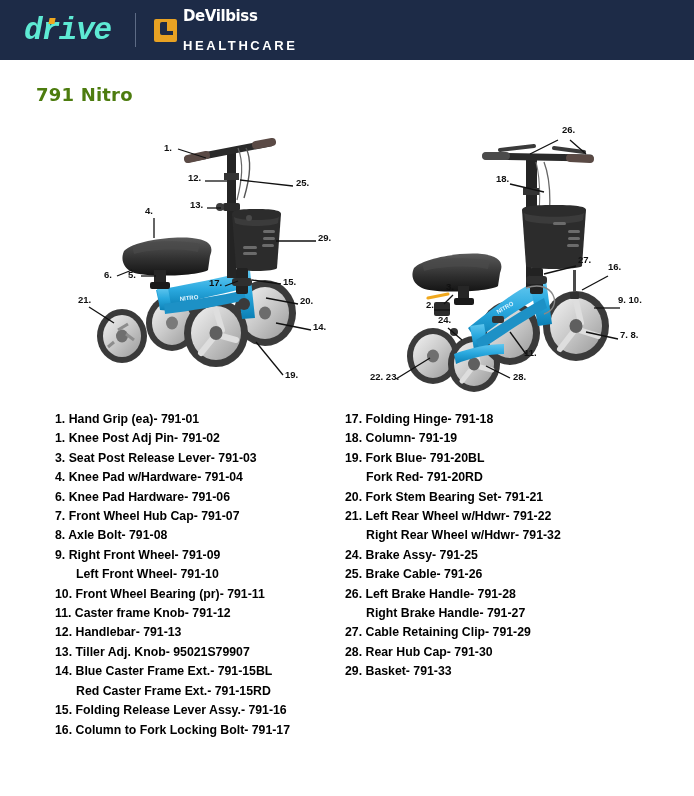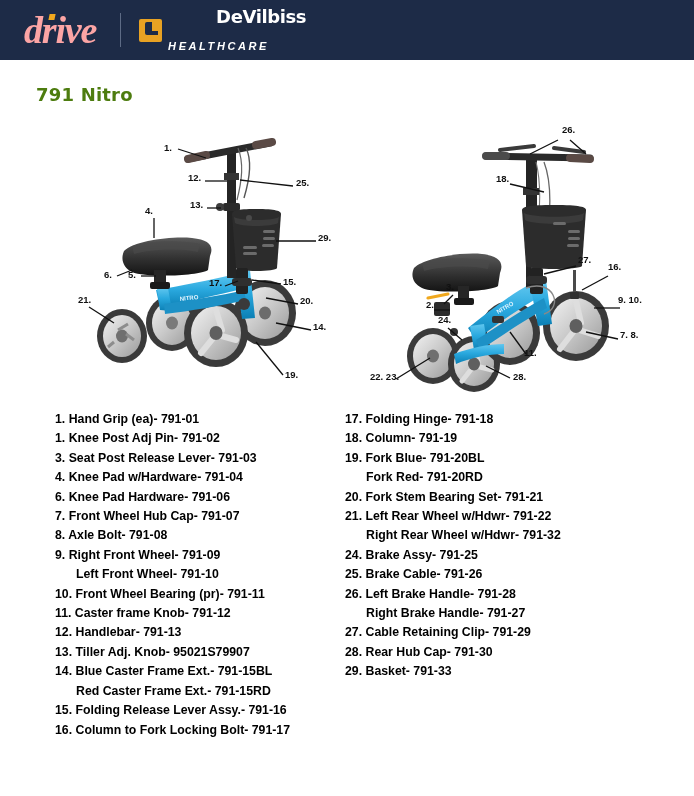--- a/index.html
+++ b/index.html
@@ -20,25 +20,25 @@
   .header {
     width: 694px;
     height: 60px;
     background: #1d2b47;
     display: flex;
     align-items: center;
     padding-left: 24px;
     box-sizing: border-box;
   }
   .brand-drive {
-    font-family: Liberation Serif, serif;
+    font-family: Liberation Mono, monospace;
     font-weight: 700;
     font-style: italic;
-    font-size: 38px;
-    color: #fca5a5;
+    font-size: 31px;
+    color: #5eead4;
     letter-spacing: -1.2px;
     line-height: 1;
     position: relative;
     padding-right: 2px;
   }
   .drive-dot {
     position: absolute;
     width: 6px;
     height: 6px;
     background: #f0a81e;
@@ -83,35 +83,33 @@
     left: 13px;
     top: 3px;
     width: 6px;
     height: 9px;
     background: #e8a223;
   }
   .dv-text { line-height: 1; }
   .dv-name {
     font-family: "DejaVu Sans", sans-serif;
     font-weight: 700;
-    font-size: 18px;
+    font-size: 15px;
     color: #ffffff;
     letter-spacing: -0.4px;
     display: block;
-    margin-left: 48px;
   }
   .dv-sub {
     font-family: "Liberation Sans", sans-serif;
     font-weight: 700;
-    font-size: 11px;
+    font-size: 13px;
     color: #ffffff;
     letter-spacing: 2.6px;
     display: block;
     margin-top: 15px;
-    font-style: italic;
   }
 
   
   .page-title {
     position: absolute;
     left: 36px;
     top: 84px;
     font-family: "DejaVu Sans", sans-serif;
     font-weight: 700;
     font-size: 18px;

